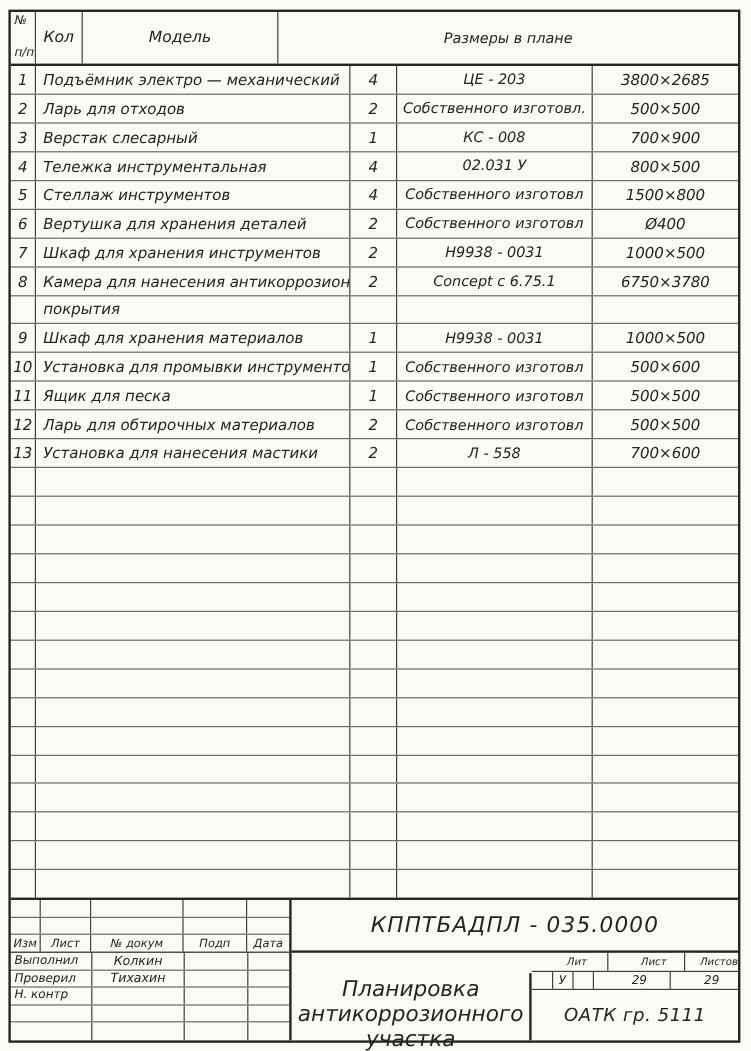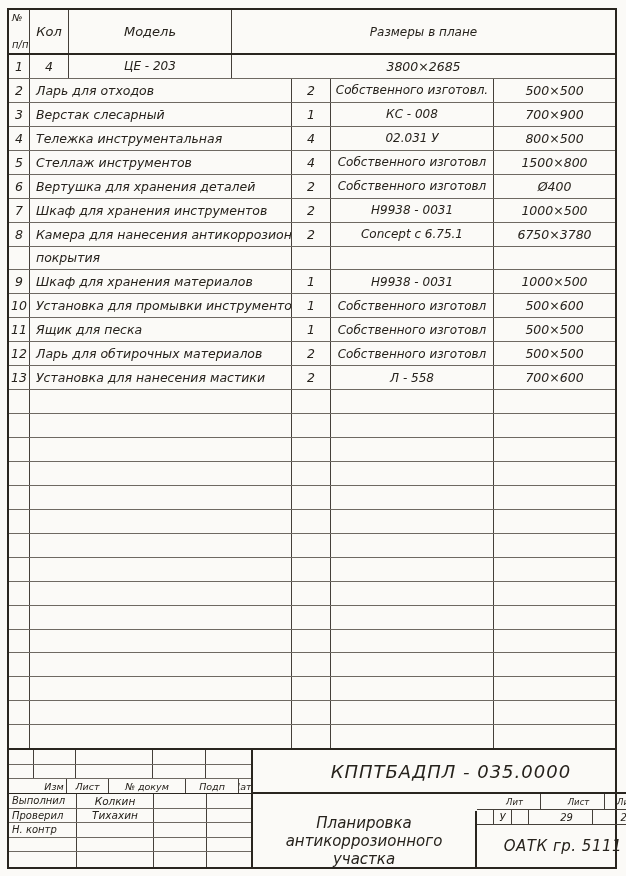--- a/index.html
+++ b/index.html
@@ -47,42 +47,42 @@
   .thead .cell{font-size:13px;}
   .thead .c-num{flex-direction:column;justify-content:space-between;align-items:flex-start;padding:3px 1px 3px 3px;font-size:10px;line-height:1;}
   .thead .c-size{font-size:12px;}
   
   .title-block{
     height:119px;border-top:2px solid var(--thick);
     display:flex;flex-shrink:0;
   }
   .tb-left{width:244px;border-right:2px solid var(--thick);display:flex;flex-direction:column;}
   .tbl-row{height:15px;display:flex;border-bottom:1px solid var(--rowline);font-size:9.5px;}
-  .tbl-row:nth-child(3){border-bottom:1px solid var(--thick);padding-left:33px;}
+  .tbl-row:nth-child(3){border-bottom:1px solid var(--thick);}
   .tbl-row:last-child{border-bottom:none;}
   .tbl-cell{display:flex;align-items:center;justify-content:center;border-right:1px solid var(--vline);overflow:hidden;white-space:nowrap;}
   .tbl-cell:last-child{border-right:none;}
   .w-izm{width:25px;}
   .w-list{width:42px;}
   .w-doc{width:77px;}
   .w-podp{width:53px;}
   .w-data{flex:1;}
   .w-role{width:68px;justify-content:flex-start;padding-left:3px;font-size:10px;}
   .sig-name{font-size:10.5px;}
   .tb-right{flex:1;display:flex;flex-direction:column;}
   .tb-docnum{
     height:44px;border-bottom:2px solid var(--thick);
     display:flex;align-items:center;justify-content:center;
     font-size:18px;letter-spacing:1px;
   }
   .tb-bottom{flex:1;display:flex;min-height:0;}
   .tb-title{
-    width:224px;border-right:2px solid var(--thick);
+    width:200px;border-right:2px solid var(--thick);
     display:flex;flex-direction:column;justify-content:space-around;align-items:center;
-    font-size:15px;padding:3px 0;margin-top:17px;
+    font-size:18px;padding:3px 0;margin-top:17px;
   }
   .tb-grid{flex:1;display:flex;flex-direction:column;}
   .tbg-row{display:flex;border-bottom:1px solid var(--vline);}
   .tbg-head{height:16px;font-size:8.5px;}
   .tbg-vals{height:15px;font-size:10px;}
   .tbg-cell{display:flex;align-items:center;justify-content:center;border-right:1px solid var(--vline);overflow:hidden;margin-left:12px;}
   .tbg-cell:last-child{border-right:none;}
   .g-lit{width:52px;}
   .g-list{width:52px;}
   .g-listov{flex:1;}
@@ -107,20 +107,21 @@
           <span>п/п</span>
         </div>
         <div class="cell c-qty">Кол</div>
         <div class="cell c-model">Модель</div>
         <div class="cell c-size">Размеры в плане</div>
       </div>
 
       <div class="tbody">
         <div class="trow">
           <div class="cell c-num">1</div>
+          <div class="cell c-name">Подъёмник электро — механический</div>
           <div class="cell c-qty">4</div>
           <div class="cell c-model">ЦЕ - 203</div>
           <div class="cell c-size">3800×2685</div>
         </div>
         <div class="trow">
           <div class="cell c-num">2</div>
           <div class="cell c-name">Ларь для отходов</div>
           <div class="cell c-qty">2</div>
           <div class="cell c-model">Собственного изготовл.</div>
           <div class="cell c-size">500×500</div>

